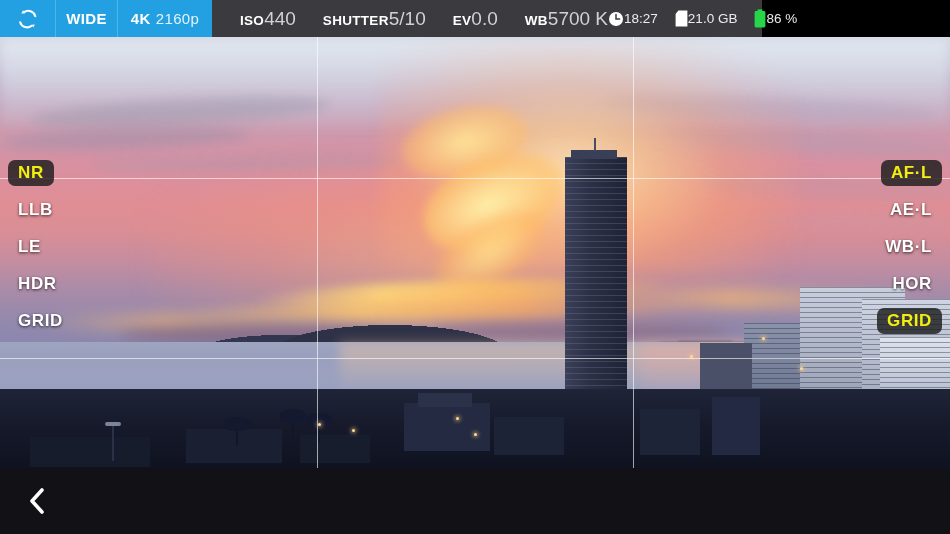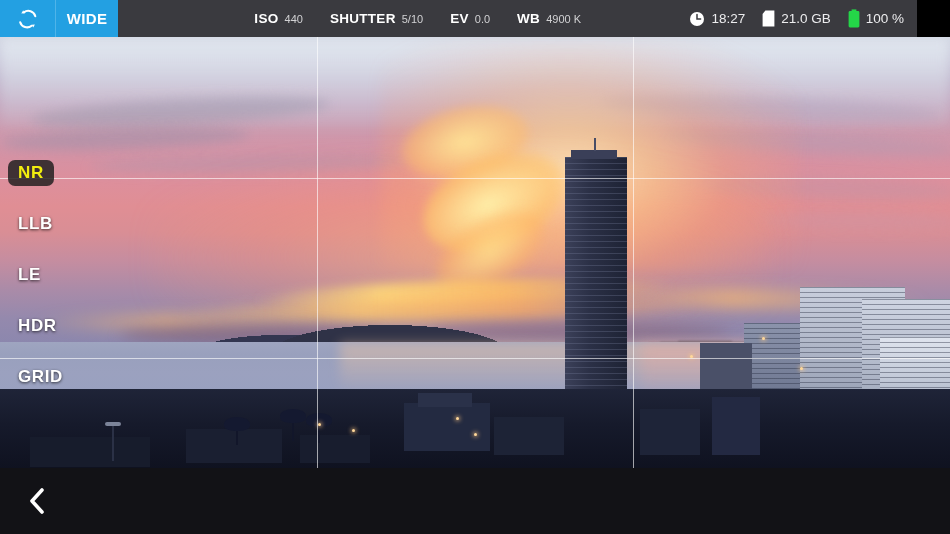--- a/index.html
+++ b/index.html
@@ -6,47 +6,47 @@
   html, body {
     width:950px; height:534px;
     background:#000;
     font-family:"Liberation Sans", sans-serif;
     overflow:hidden;
   }
   #app { position:relative; width:950px; height:534px; overflow:hidden; }
 
   
   #topbar {
-    position:absolute; left:0; top:0; width:917px; height:37px;
+    position:absolute; left:0; top:0; width:762px; height:37px;
     background:#3a3a3f; display:flex; align-items:stretch; z-index:40;
   }
   .blue-group { display:flex; align-items:stretch; background:#23a0e2; }
   .blue-seg {
     display:flex; align-items:center; justify-content:center;
     color:#ffffff; padding:0 13px; position:relative;
     border-right:1px solid #4fb4e9; font-size:15px; letter-spacing:.4px;
   }
   .blue-seg:last-child { border-right:none; }
   #seg-rotate { width:56px; padding:0; }
   #seg-wide { width:62px; font-weight:bold; }
   #seg-res { width:94px; gap:5px; }
   #seg-fmt { width:62px; font-weight:bold; }
   .res-bold { font-weight:bold; color:#ffffff; }
   .res-light { color:#e4f2fb; font-weight:normal; }
 
   .exposure {
     flex:1; display:flex; align-items:center; justify-content:center;
     gap:27px; margin-left:28px;
   }
-  .exp-item { display:flex; align-items:baseline; gap:6px; white-space:nowrap; }
+  .exp-item { display:flex; align-items:baseline; gap:0; white-space:nowrap; }
   .exp-key { color:#ffffff; font-weight:bold; font-size:13.5px; letter-spacing:.3px; }
-  .exp-val { color:#d2d2d4; font-size:11px; }
+  .exp-val { color:#d2d2d4; font-size:19px; }
 
   .statusgrp { display:flex; align-items:center; gap:17px; padding-right:13px; }
-  .status-item { display:flex; align-items:center; gap:6px; }
+  .status-item { display:flex; align-items:center; gap:0; }
   .status-text { color:#ececee; font-size:13.5px; white-space:nowrap; }
 
   
   #viewfinder {
     position:absolute; left:0; top:37px; width:950px; height:431px;
     overflow:hidden; background:#2b2f45;
   }
   .ph { position:absolute; }
 
   
@@ -218,21 +218,21 @@
   .gridline { position:absolute; background:rgba(255,255,255,.62); }
   .gv { width:1px; top:0; height:431px; }
   .gh { height:1px; left:0; width:950px; }
 
   
   .side { position:absolute; z-index:30; display:flex; flex-direction:column; }
   #side-left  { left:0;   top:160px; align-items:flex-start; }
   #side-right { right:0;  top:160px; align-items:flex-end; }
   .sl {
     font-size:17px; font-weight:bold; letter-spacing:.6px;
-    padding:3px 10px; border-radius:7px; margin-bottom:25px;
+    padding:3px 10px; border-radius:7px; margin-bottom:11px;
     color:#ffffff; text-shadow:0 1px 3px rgba(0,0,0,.75);
     white-space:nowrap;
   }
   .sl.on { color:#f2ee0f; background:rgba(28,28,28,.82); text-shadow:none; }
   #side-left .sl  { margin-left:8px; }
   #side-right .sl { margin-right:8px; }
 
   
   #bottombar {
     position:absolute; left:0; top:468px; width:950px; height:66px;
@@ -338,39 +338,43 @@
           <path d="M20.3 8.2A7.2 7.2 0 0 0 8.9 4.4" fill="none" stroke="#fff" stroke-width="2.1" stroke-linecap="round"></path>
           <path d="M8.2 2.2 L9.6 5.2 L6.3 5.6 Z" fill="#fff"></path>
           <path d="M18.3 19.6 L16.6 16.7 L19.9 16.4 Z" fill="#fff"></path>
         </svg>
       </div>
 
       <div class="blue-seg" id="seg-wide">
         <span>WIDE</span>
       </div>
 
+      <div class="blue-seg" id="seg-res">
+        <span class="res-bold">4K</span>
+        <span class="res-light">2160p</span>
+      </div>
 
     </div>
 
     <div class="exposure">
       <div class="exp-item">
         <span class="exp-key">ISO</span>
         <span class="exp-val">440</span>
       </div>
       <div class="exp-item">
         <span class="exp-key">SHUTTER</span>
         <span class="exp-val">5/10</span>
       </div>
       <div class="exp-item">
         <span class="exp-key">EV</span>
         <span class="exp-val">0.0</span>
       </div>
       <div class="exp-item">
         <span class="exp-key">WB</span>
-        <span class="exp-val">4900 K</span>
+        <span class="exp-val">5700 K</span>
       </div>
     </div>
 
     <div class="statusgrp">
       <div class="status-item">
         <svg class="icon-svg" width="16" height="16" viewBox="0 0 16 16">
           <circle cx="8" cy="8" r="7" fill="#fff"></circle>
           <path d="M8 3.6 V8 H11.6" stroke="#3a3a3f" stroke-width="1.5" fill="none" stroke-linecap="round"></path>
         </svg>
         <span class="status-text">18:27</span>
@@ -379,33 +383,40 @@
         <svg class="icon-svg" width="13" height="17" viewBox="0 0 13 17">
           <path d="M3.4 0.6 H12.4 V16.4 H0.6 V4 Z" fill="#fff"></path>
         </svg>
         <span class="status-text">21.0 GB</span>
       </div>
       <div class="status-item">
         <svg class="icon-svg" width="12" height="19" viewBox="0 0 12 19">
           <rect x="3.6" y="0.4" width="4.8" height="2" fill="#24d648"></rect>
           <rect x="0.6" y="2" width="10.8" height="16.4" rx="1.4" fill="#24d648"></rect>
         </svg>
-        <span class="status-text">100 %</span>
+        <span class="status-text">86 %</span>
       </div>
     </div>
   </div>
 
   <div class="side" id="side-left">
     <div class="sl on">NR</div>
     <div class="sl">LLB</div>
     <div class="sl">LE</div>
     <div class="sl">HDR</div>
     <div class="sl">GRID</div>
   </div>
 
+  <div class="side" id="side-right">
+    <div class="sl on">AF·L</div>
+    <div class="sl">AE·L</div>
+    <div class="sl">WB·L</div>
+    <div class="sl">HOR</div>
+    <div class="sl on">GRID</div>
+  </div>
 
   <div id="bottombar">
 
     <div id="back-btn">
       <svg class="icon-svg" width="22" height="30" viewBox="0 0 22 30">
         <path d="M16 4 L6 15 L16 26" fill="none" stroke="#fff" stroke-width="3.6" stroke-linecap="round" stroke-linejoin="round"></path>
       </svg>
     </div>
 
   </div>

